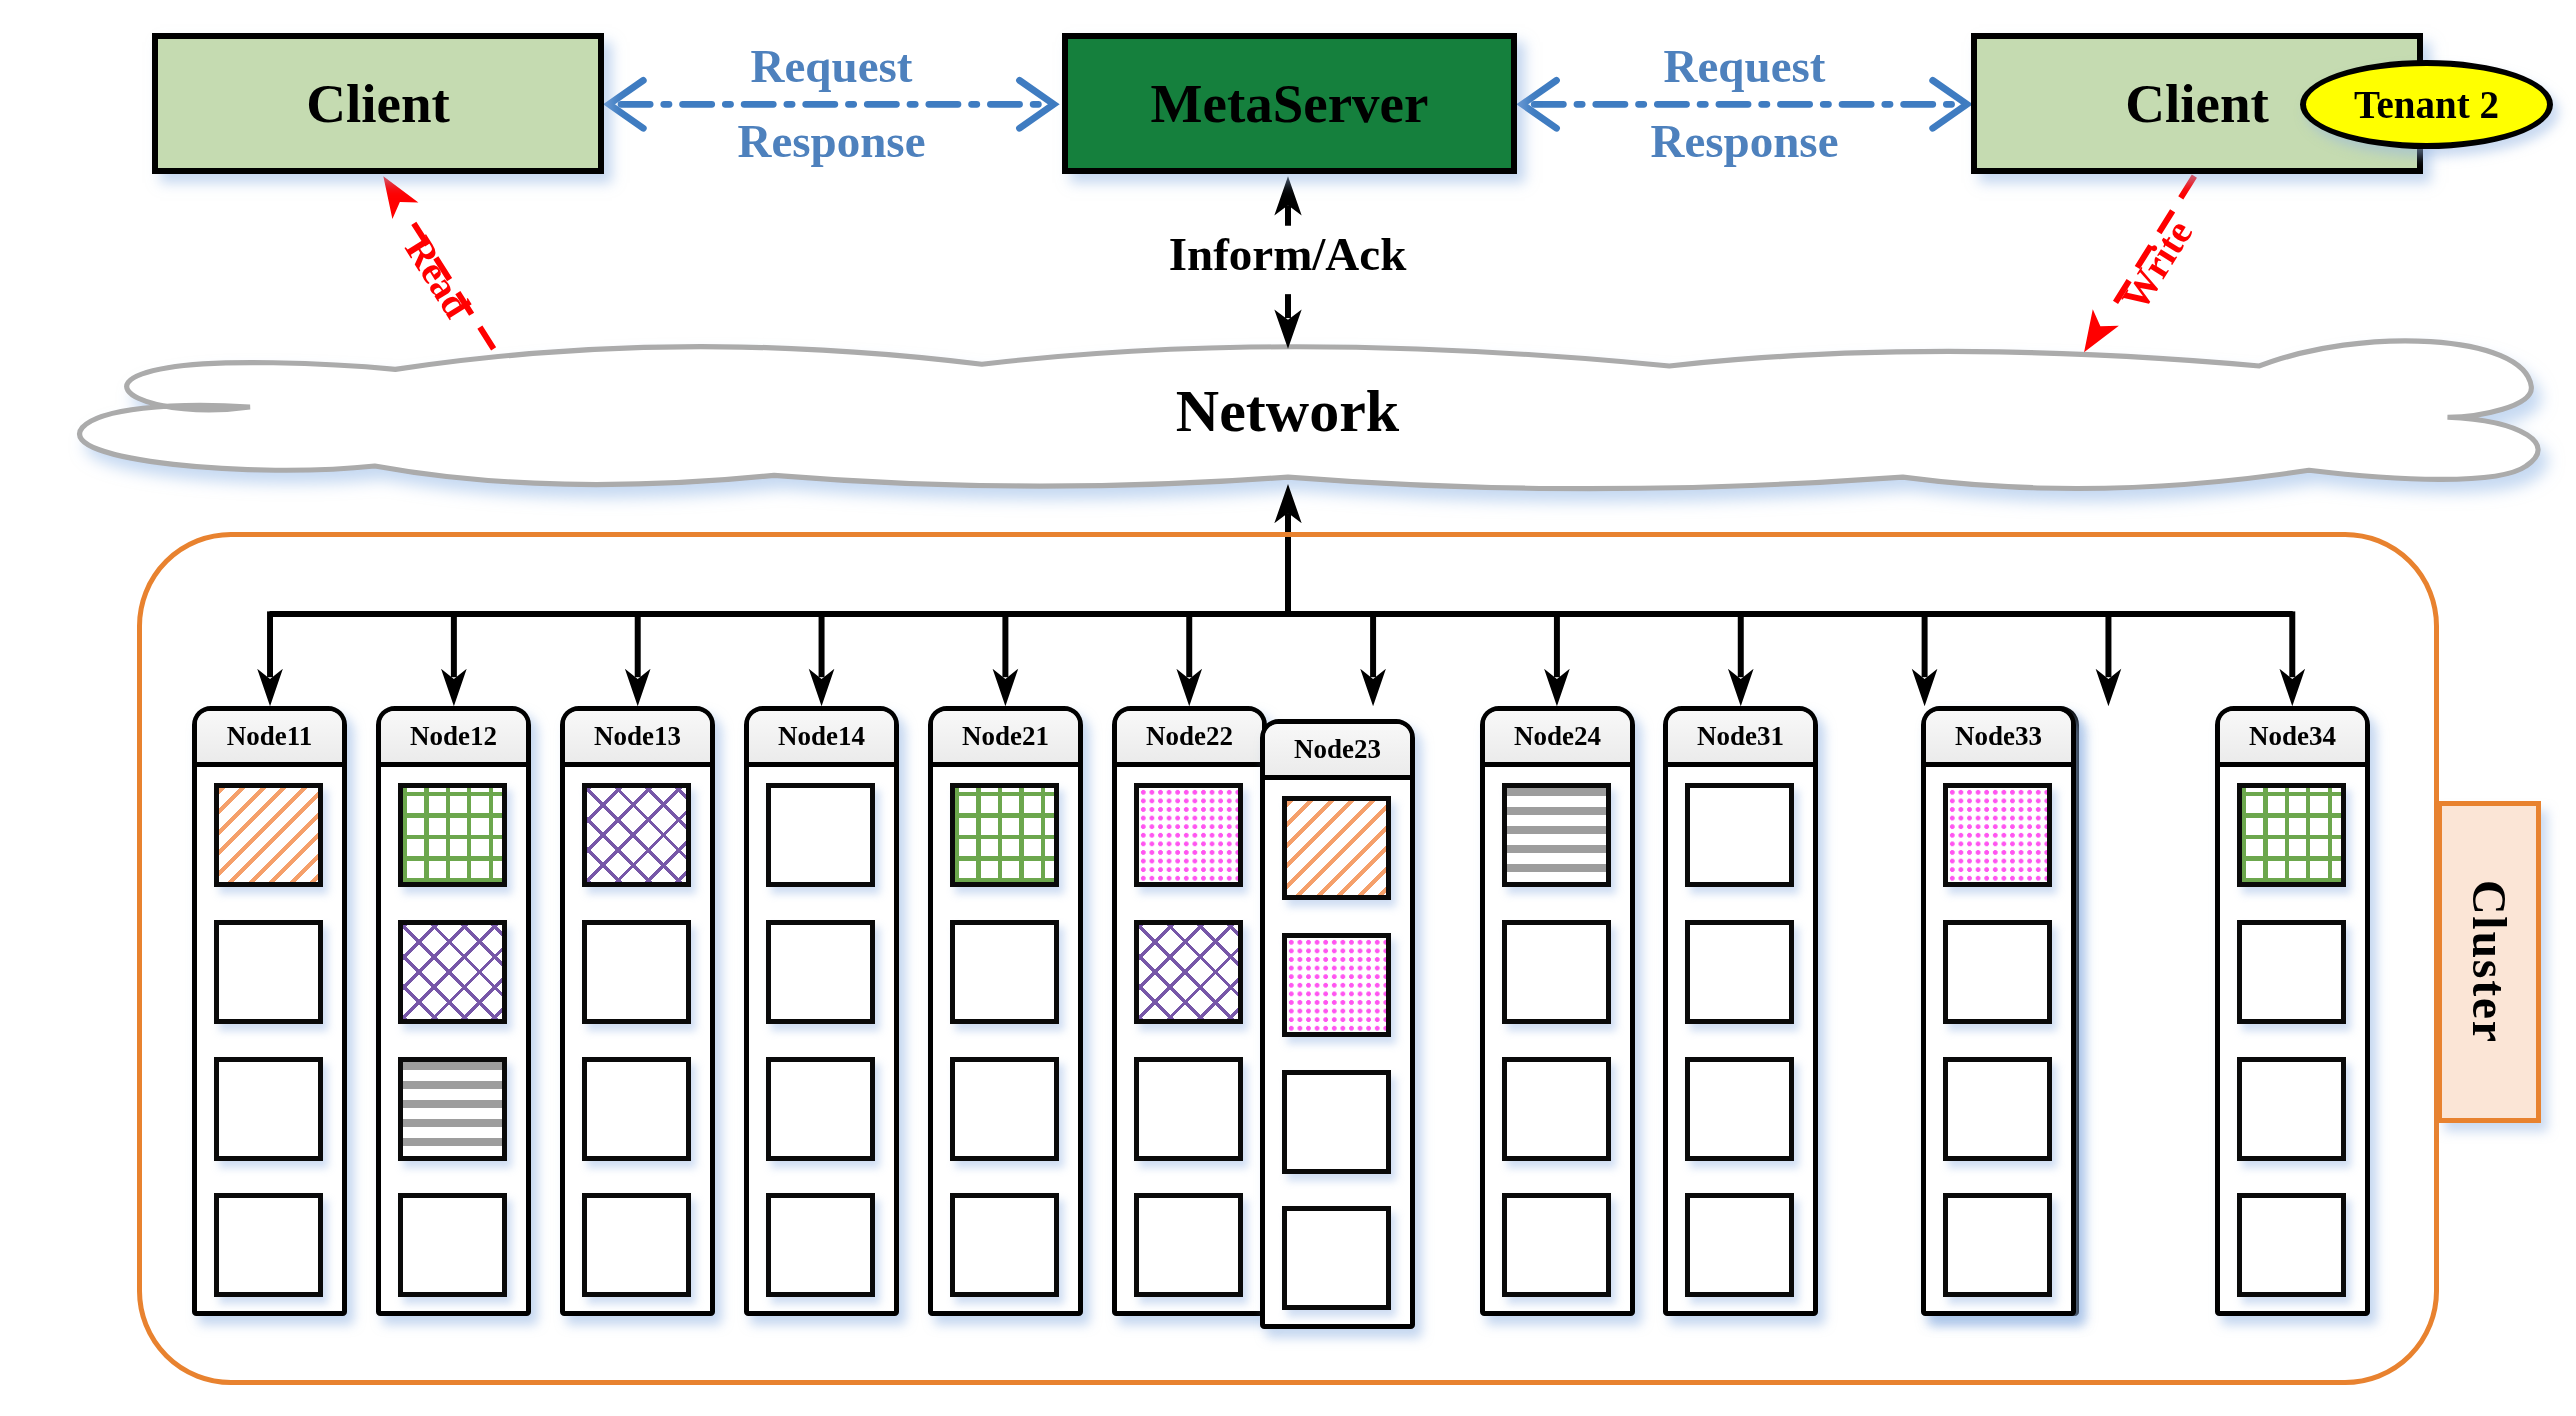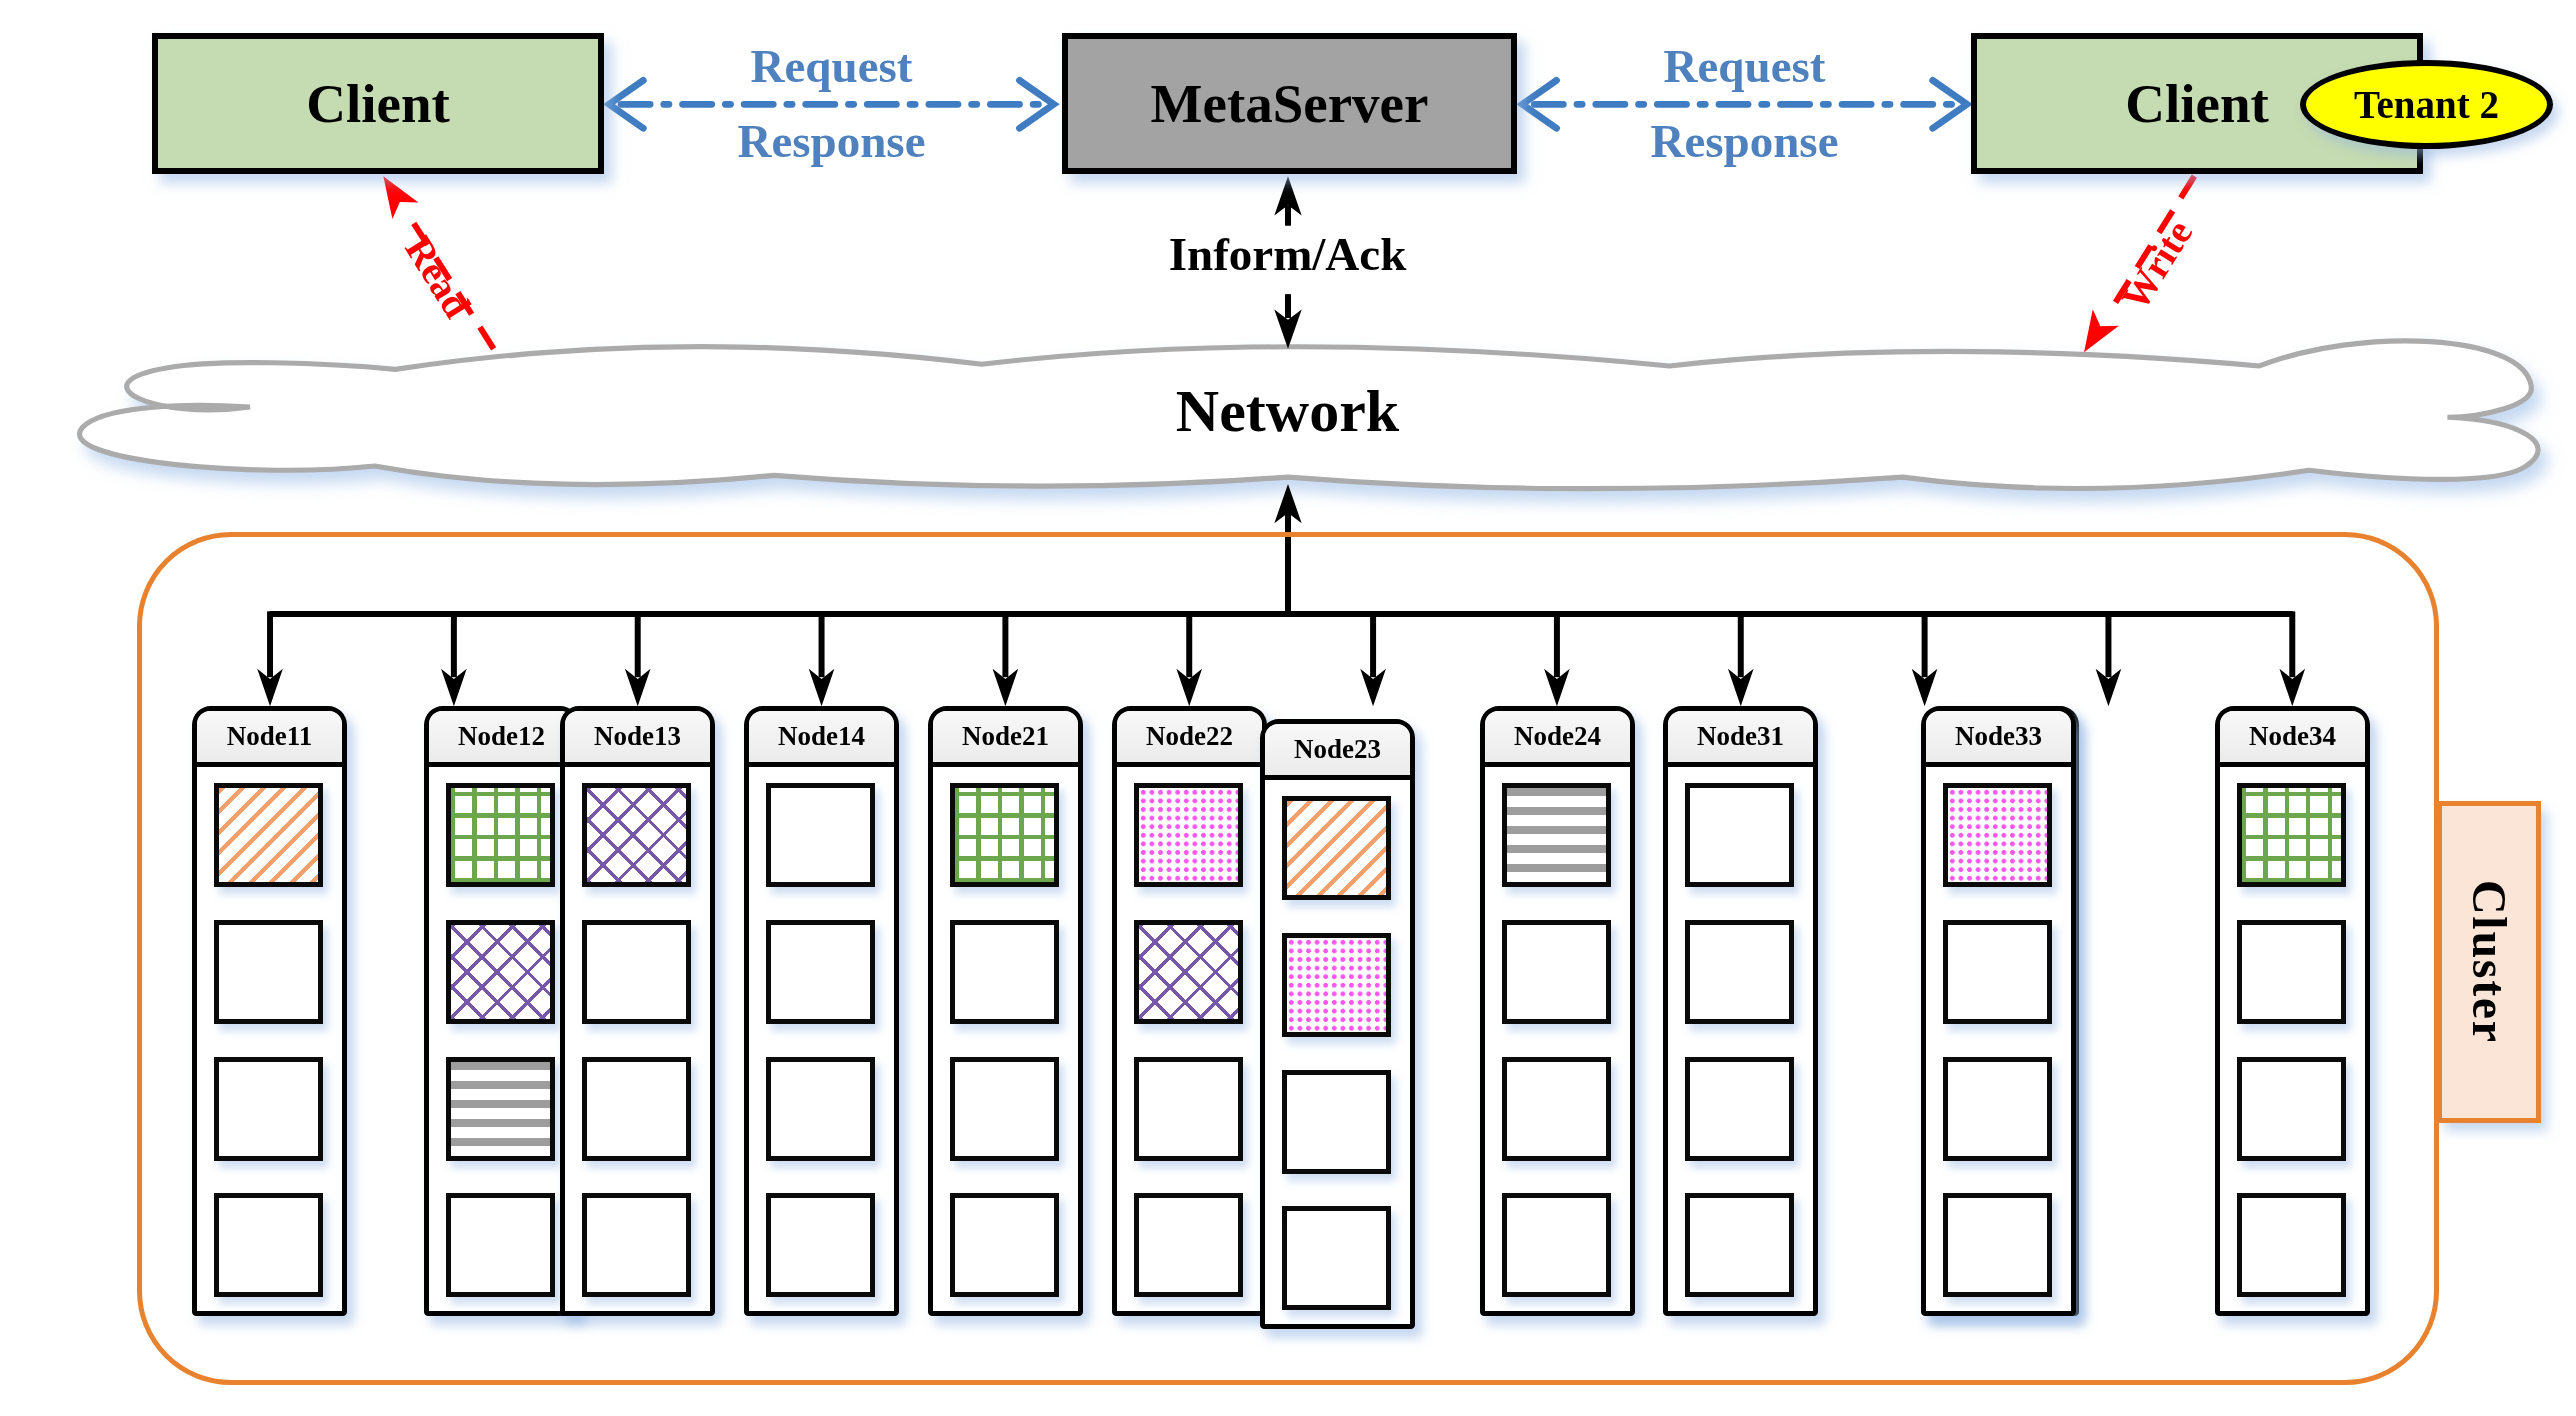--- a/index.html
+++ b/index.html
@@ -4,21 +4,21 @@
 <style>
   html,body{margin:0;padding:0;background:#fff;}
   #stage{position:relative;width:2576px;height:1416px;background:#fff;overflow:hidden;
          font-family:"Liberation Serif","DejaVu Serif",serif;font-weight:bold;color:#000;}
   #bg{position:absolute;left:0;top:0;}
   .abs{position:absolute;}
   .ctr{display:flex;align-items:center;justify-content:center;text-align:center;}
 
   .box{box-sizing:border-box;border:6px solid #000;box-shadow:7.7px 9.4px 12px rgba(150,182,228,.55);}
   .client-box{background:#C5DBB1;font-size:55px;}
-  .meta-box{background:#a3a3a3;font-size:55px;}
+  .meta-box{background:#15803d;font-size:55px;}
   .tenant{box-sizing:border-box;border:6px solid #000;border-radius:50%;background:#FFFF00;
           font-size:39px;box-shadow:6px 7.7px 10.3px rgba(150,182,228,.5);z-index:6;}
 
   .bluelbl{color:#4E81BD;font-size:47px;line-height:60px;text-align:center;width:393px;}
   .blklbl{color:#000;font-size:47px;line-height:60px;text-align:center;width:393px;}
   .netlbl{color:#000;font-size:60px;line-height:72px;text-align:center;width:393px;}
   .redlbl{color:#FF0000;font-size:39px;line-height:48px;text-align:center;width:188px;}
 
   #cluster{box-sizing:border-box;border:5.1px solid #E8822F;border-radius:94px;background:transparent;z-index:2;}
   #cluster-tab{box-sizing:border-box;border:5.1px solid #E8822F;background:#FBE5D6;z-index:5;
@@ -161,21 +161,21 @@
   <div class="abs redlbl" style="left:2063px;top:241px;transform:rotate(-58deg);">Write</div>
 
   <div id="nodes-layer">
       <div class="node" style="left: 192px;">
         <div class="node-header">Node11</div>
         <div class="slot pat-orange" style="top: 72px;"></div>
         <div class="slot" style="top: 209px;"></div>
         <div class="slot" style="top: 346px;"></div>
         <div class="slot" style="top: 482px;"></div>
       </div>
-      <div class="node" style="left: 376px; margin-left: 48px;">
+      <div class="node" style="left: 376px;">
         <div class="node-header">Node12</div>
         <div class="slot pat-green" style="top: 72px;"></div>
         <div class="slot pat-purple" style="top: 209px;"></div>
         <div class="slot pat-gray" style="top: 346px;"></div>
         <div class="slot" style="top: 482px;"></div>
       </div>
       <div class="node" style="left: 560px;">
         <div class="node-header">Node13</div>
         <div class="slot pat-purple" style="top: 72px;"></div>
         <div class="slot" style="top: 209px;"></div>

